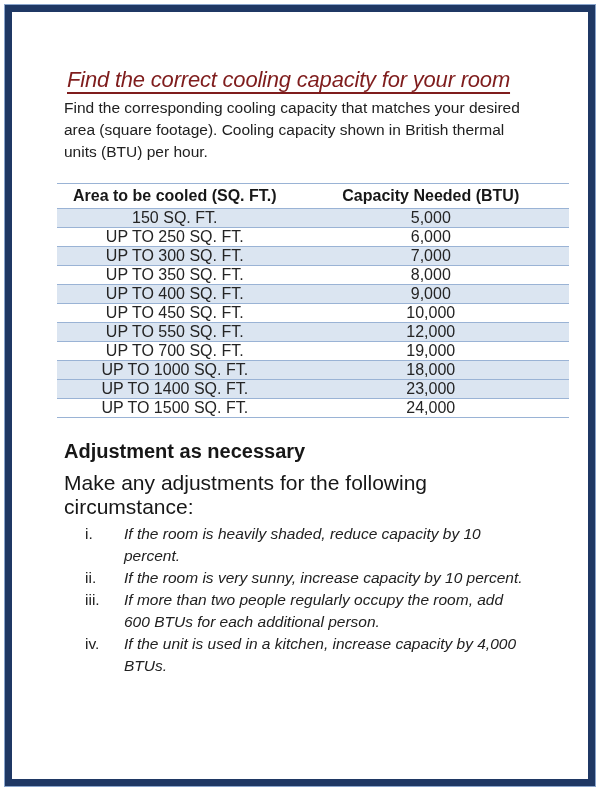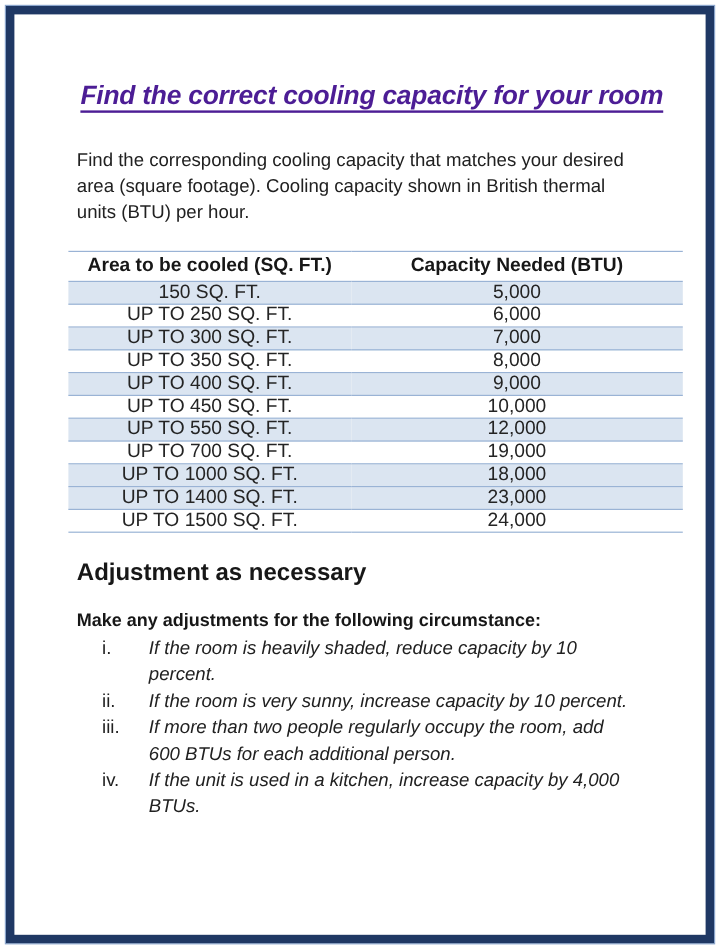--- a/index.html
+++ b/index.html
@@ -17,32 +17,32 @@
     box-shadow: 0 0 0 1px #8aa5cc;
     background: #ffffff;
   }
   .content {
     position: absolute;
     inset: 12px;
     padding: 43px 44px 0 40px;
   }
   .doc-title {
     font-size: 22px;
-    font-weight: bold;
+    font-weight: normal;
     font-style: italic;
     letter-spacing: -0.2px;
-    color: #4c1d95;
+    color: #7f1d1d;
     text-decoration: underline;
     text-decoration-thickness: 2px;
     text-underline-offset: 5px;
     margin-left: 3px;
     white-space: nowrap;
   }
   .intro {
-    margin-top: 30px;
+    margin-top: 4px;
     font-size: 15.5px;
     line-height: 22px;
     max-width: 505px;
     color: #212121;
   }
   table.capacity {
     border-collapse: collapse;
     width: 512px;
     margin-top: 20px;
     margin-left: -7px;
@@ -64,23 +64,23 @@
   table.capacity col.c1 { width: 46%; }
   table.capacity col.c2 { width: 54%; }
   table.capacity tr.banded td { background: var(--band-fill, #dbe5f1); }
   .adjust-heading {
     margin-top: 22px;
     font-size: 20px;
     font-weight: bold;
     color: #171717;
   }
   .adjust-lead {
-    margin-top: 20px;
-    font-size: 15px;
-    font-weight: bold;
+    margin-top: 8px;
+    font-size: 21px;
+    font-weight: normal;
     color: #171717;
   }
   ol.adjust-list {
     list-style: none;
     margin-top: 4px;
   }
   ol.adjust-list li {
     display: flex;
     font-size: 15.5px;
     line-height: 22px;

